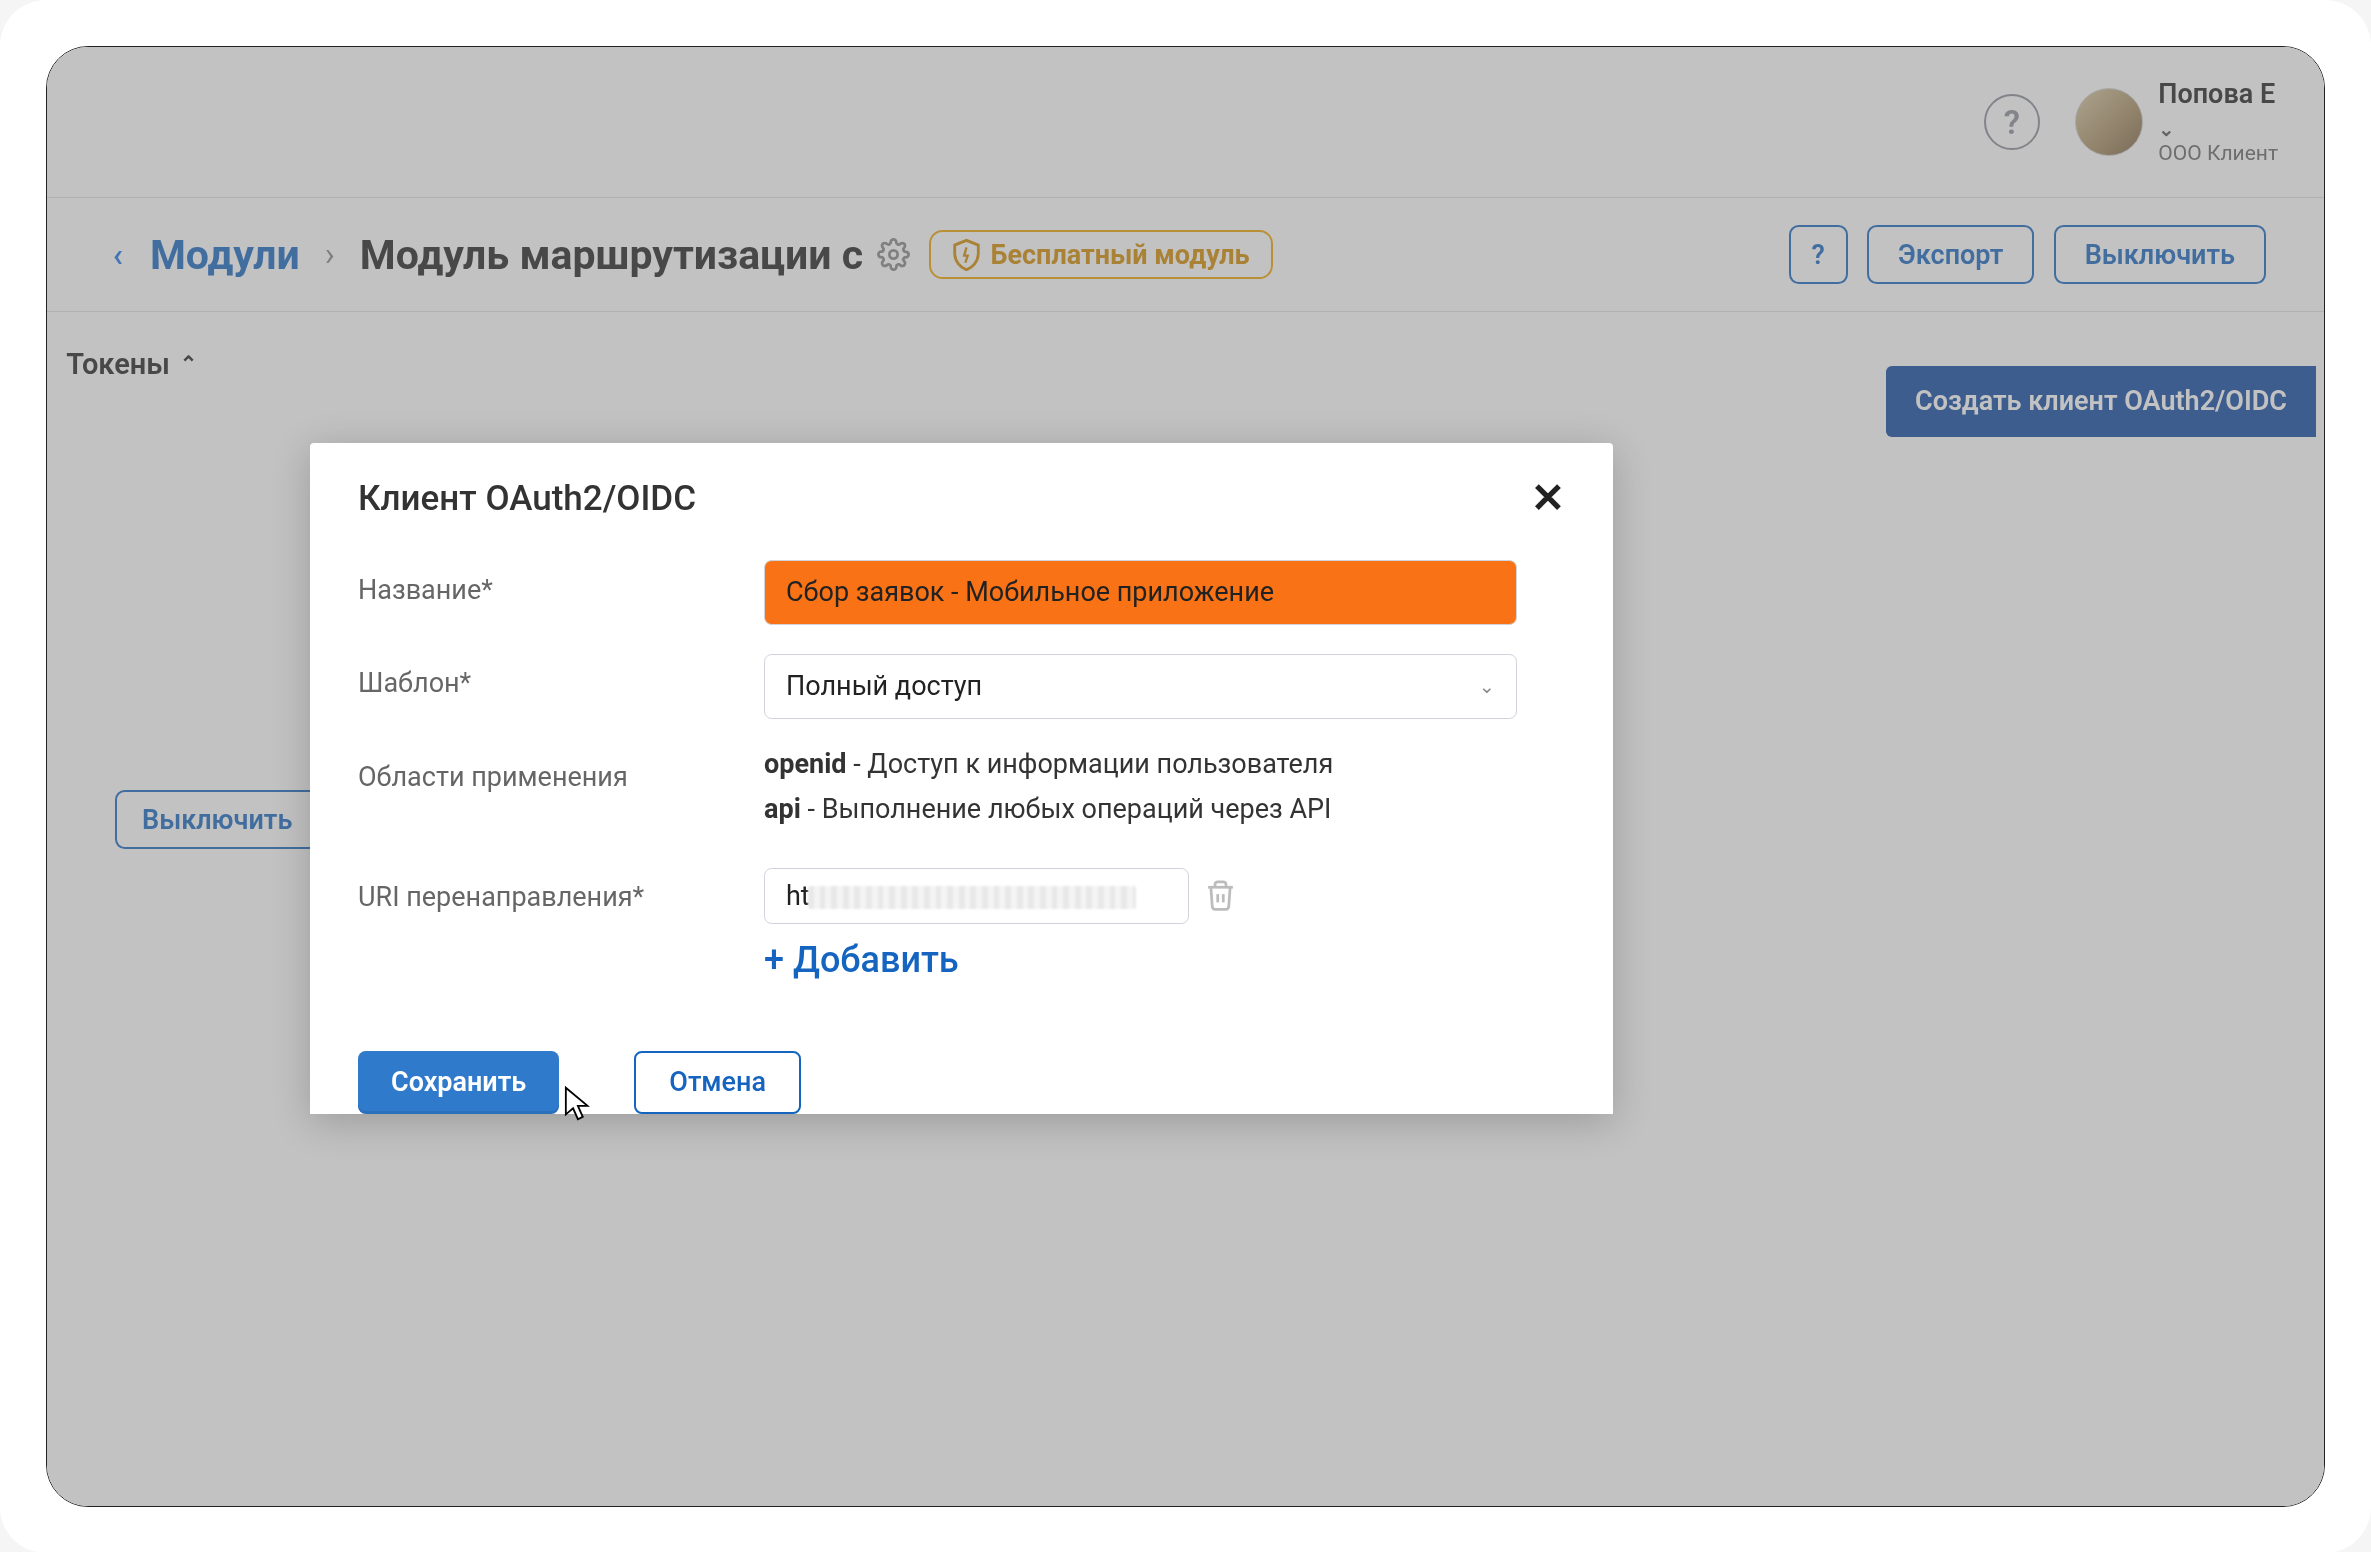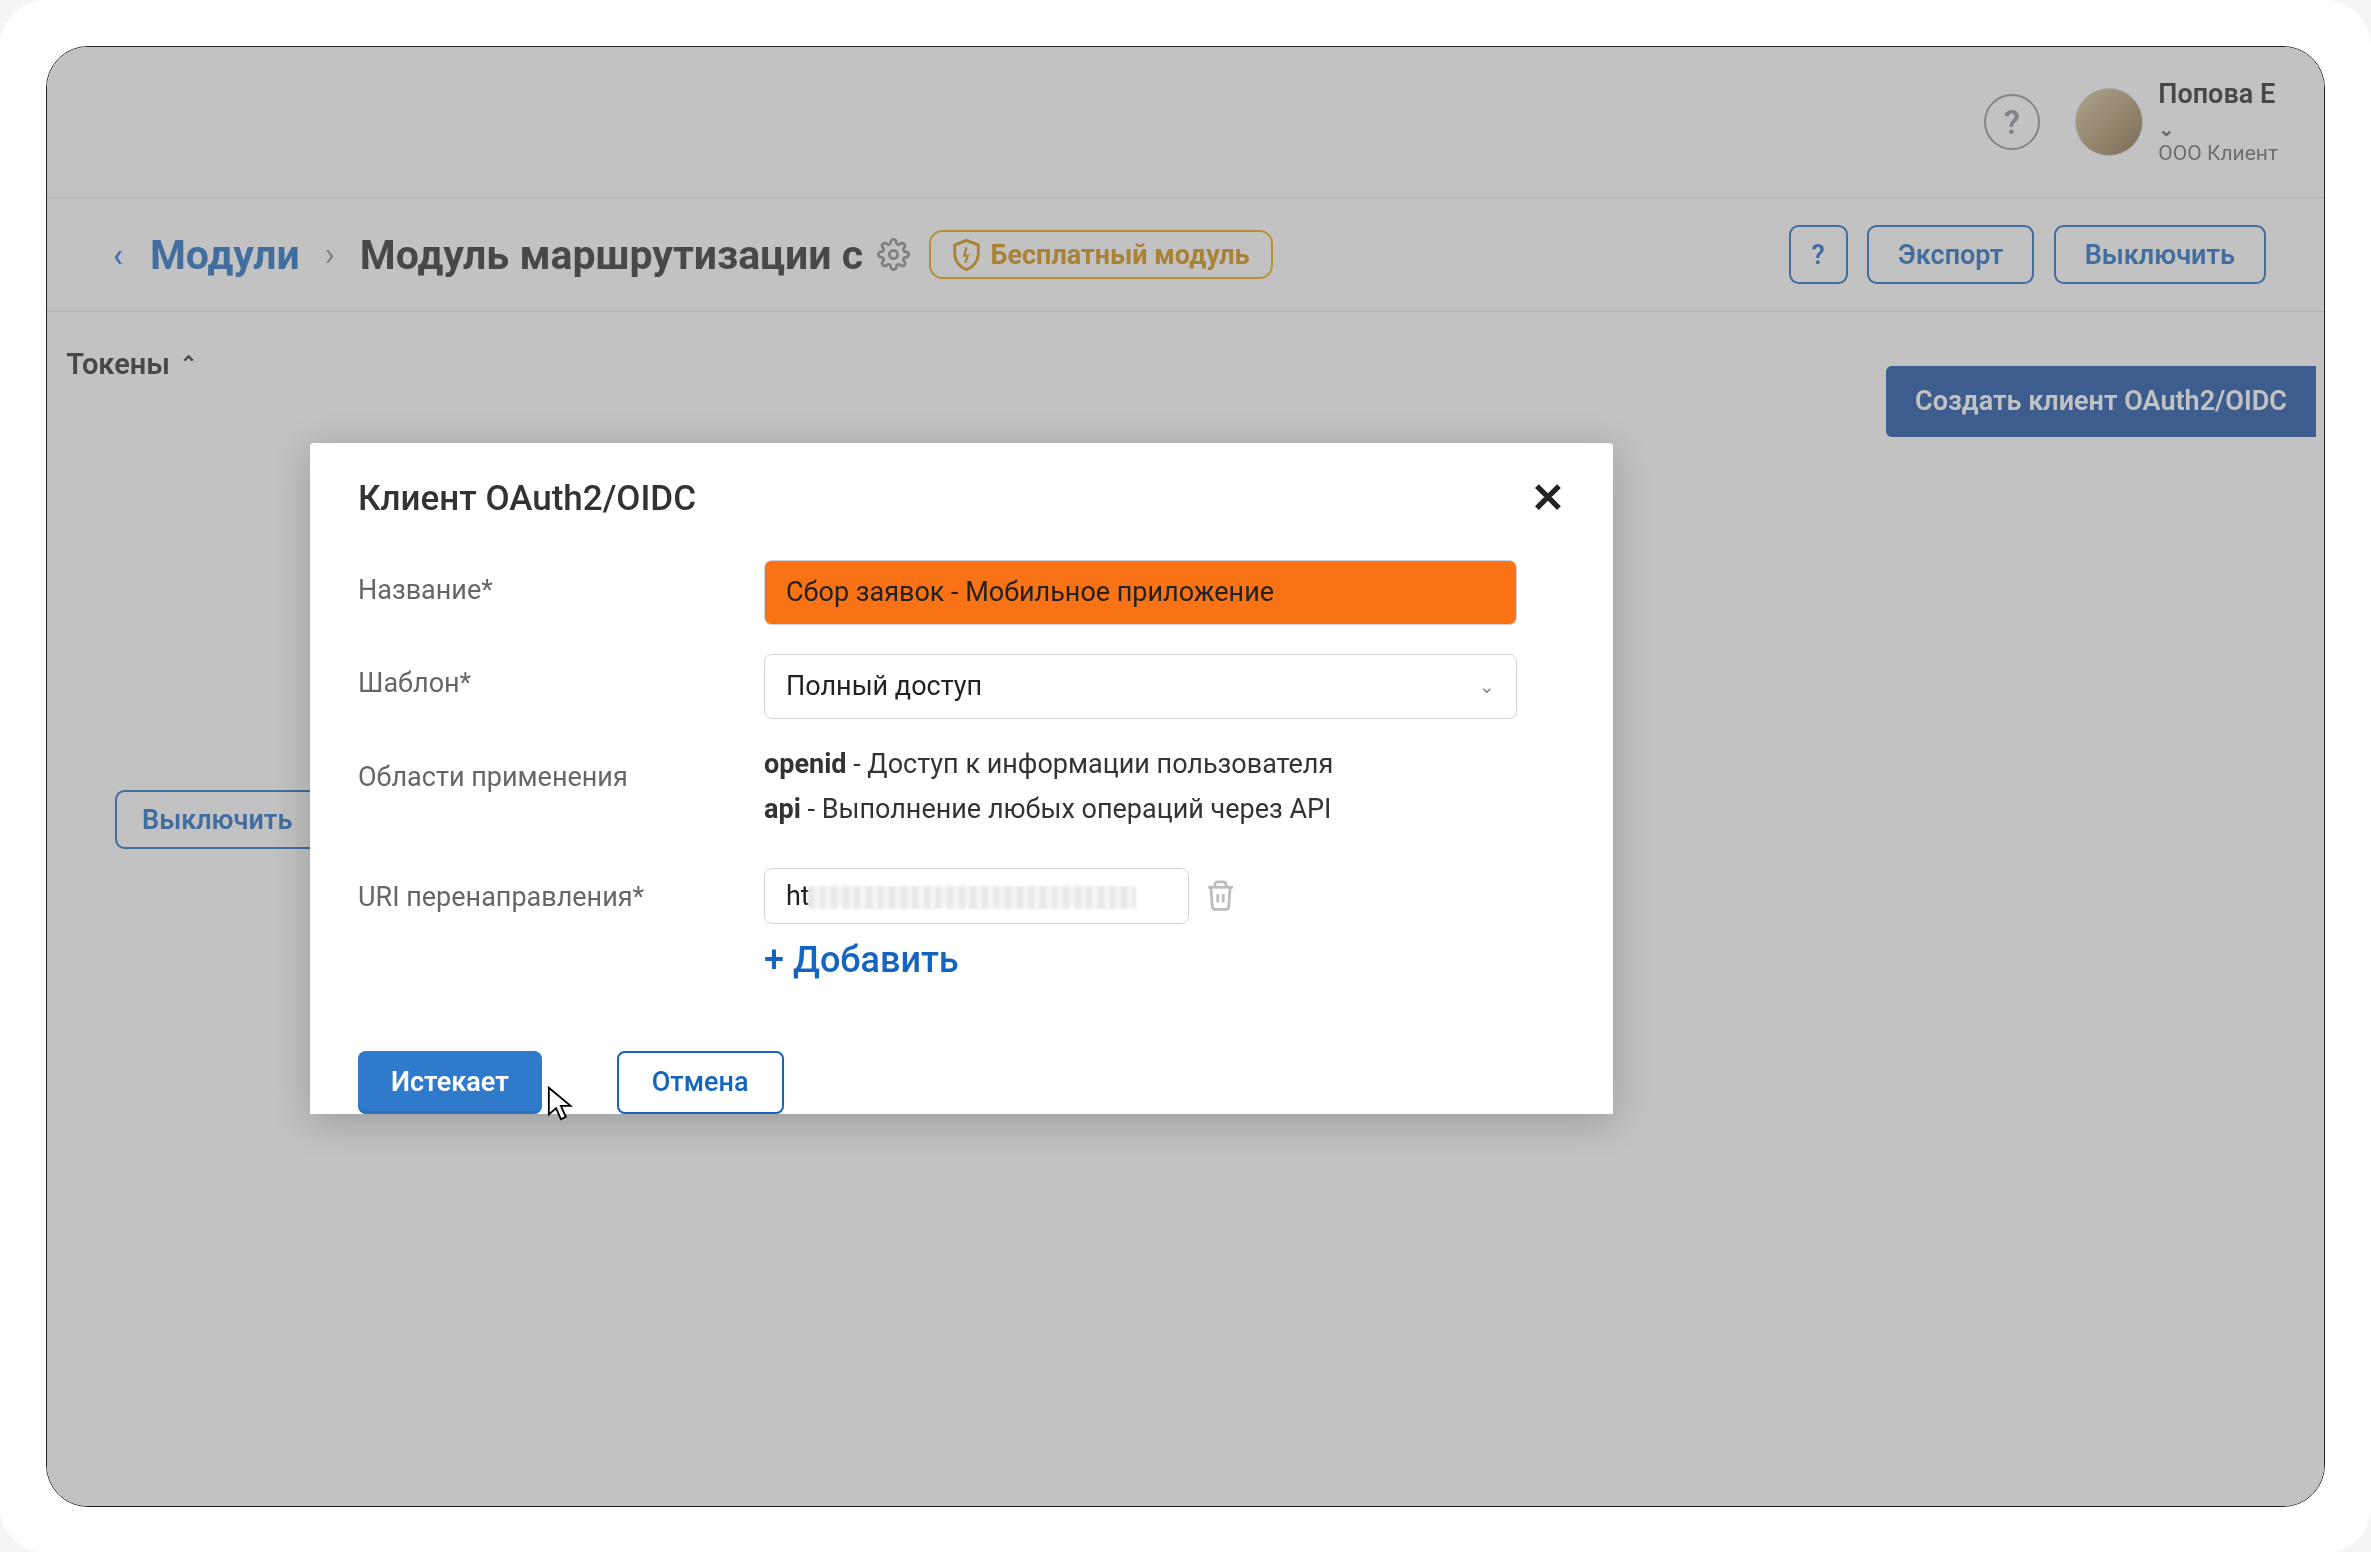--- a/index.html
+++ b/index.html
@@ -178,21 +178,21 @@
                     <line x1="14" y1="11" x2="14" y2="17"></line>
                   </svg>
               </span>
             </div>
             <span class="add-link">+ Добавить</span>
           </div>
         </div>
 
 
         <div class="modal-footer">
-          <button class="btn-primary">Истекает</button>
+          <button class="btn-primary">Сохранить</button>
           <svg class="cursor" viewBox="0 0 24 30">
               <path d="M4 2 L4 24 L10 19 L14 28 L18 26 L14 17 L22 17 Z" fill="#fff" stroke="#000" stroke-width="1.5"></path>
             </svg>
           <button class="btn-secondary">Отмена</button>
         </div>
       </div>
 
     </div>
   </div>
 </div>

